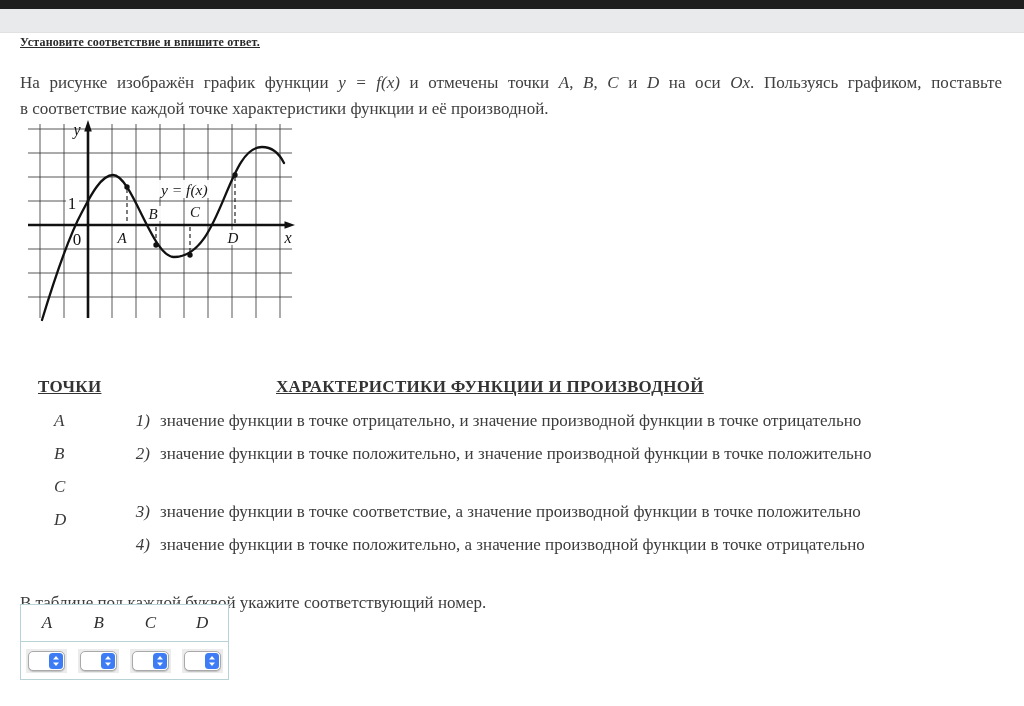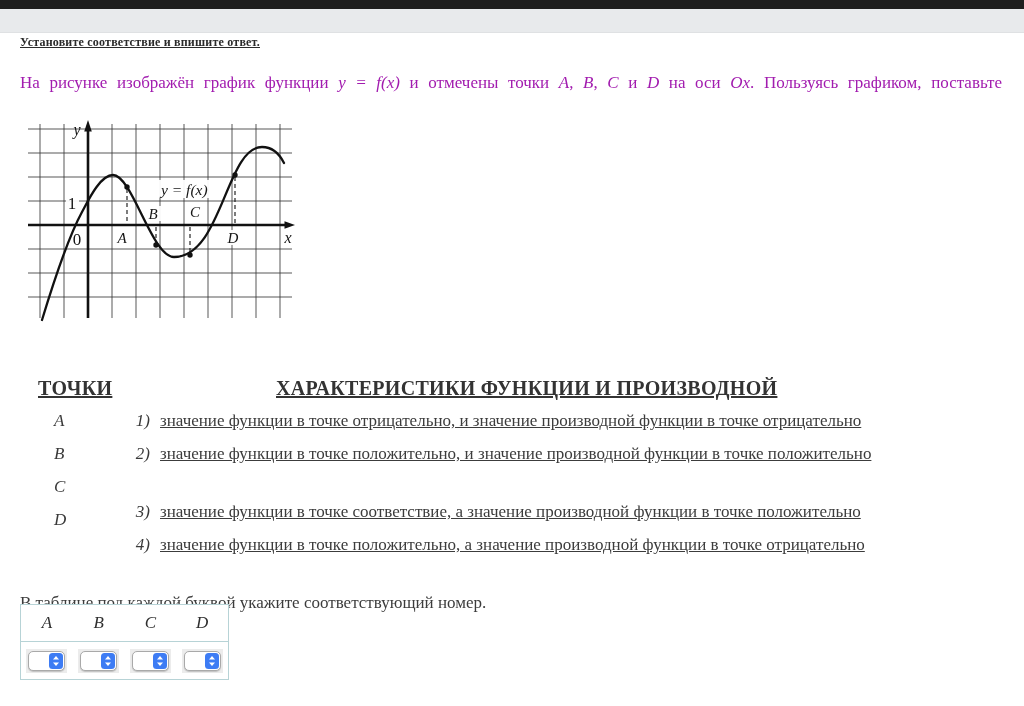--- a/index.html
+++ b/index.html
@@ -8,33 +8,33 @@
     font-family:"Liberation Serif","DejaVu Serif",serif;
     color:#3d3d3d;position:relative;overflow:hidden;
   }
   .it{font-style:italic;}
   .topbar{position:absolute;left:0;top:0;width:1024px;height:9px;background:#1e1e1e;}
   .strip{position:absolute;left:0;top:9px;width:1024px;height:23px;background:#e8eaec;border-bottom:1px solid #dfe1e3;}
   .page-title{
     position:absolute;left:20px;top:27px;width:984px;
     font-size:12px;font-weight:bold;color:#2a2a2a;letter-spacing:.2px;text-decoration:underline;
   }
-  .task{position:absolute;left:20px;top:70px;width:982px;font-size:17px;line-height:26px;color:#a21caf;}
+  .task{position:absolute;left:20px;top:70px;width:982px;font-size:17px;line-height:26px;color:#404040;}
   .task-line1{display:block;text-align:justify;text-align-last:justify;}
   .task-line2{display:block;}
   .figure{position:absolute;left:26px;top:118px;}
   .sec-header{
-    position:absolute;top:377px;font-size:20px;font-weight:bold;color:#333;
+    position:absolute;top:377px;font-size:17px;font-weight:bold;color:#333;
     text-decoration:underline;letter-spacing:.3px;white-space:nowrap;
   }
   .points-header{left:38px;}
   .chars-header{left:276px;}
   .point-letter{position:absolute;left:54px;font-size:17px;font-style:italic;color:#3a3a3a;}
   .char-row-num{position:absolute;left:128px;width:22px;text-align:right;font-size:17px;font-style:italic;color:#3a3a3a;}
-  .char-row-text{position:absolute;left:160px;width:820px;font-size:17px;color:#3c3c3c;white-space:nowrap;text-decoration:underline;}
+  .char-row-text{position:absolute;left:160px;width:820px;font-size:17px;color:#3c3c3c;white-space:nowrap;}
   .instruction{position:absolute;left:20px;top:565px;font-size:17px;color:#3c3c3c;margin-top:28px;}
   .answer-table{
     position:absolute;left:20px;top:604px;width:207px;
     border:1px solid #b7d3d6;background:#fff;
   }
   .answer-head{display:flex;height:36px;border-bottom:1px solid #b7d3d6;}
   .answer-body{display:flex;height:37px;}
   .hcell{
     width:51.75px;display:flex;align-items:center;justify-content:center;
     font-size:17px;font-style:italic;color:#2f2f2f;
@@ -58,20 +58,21 @@
 </head>
 <body>
 
 <div class="topbar"></div>
 <div class="strip"></div>
 
 <h1 class="page-title">Установите соответствие и впишите ответ.</h1>
 
 <div class="task">
   <span class="task-line1"><span>На рисунке изображён график функции </span><span class="it">y = f(x)</span><span> и отмечены точки </span><span class="it">A</span><span>, </span><span class="it">B</span><span>, </span><span class="it">C</span><span> и </span><span class="it">D</span><span> на оси </span><span class="it">Ox</span><span>. Пользуясь графиком, поставьте</span></span>
+  <span class="task-line2">в соответствие каждой точке характеристики функции и её производной.</span>
 </div>
 
 <svg class="figure" width="272" height="204" viewBox="0 0 272 204" aria-label="graph of y = f(x)">
 
   <path stroke="#3a3a3a" stroke-width="0.85" fill="none" d="M14 6V200 M38 6V200 M86 6V200 M110 6V200 M134 6V200 M158 6V200 M182 6V200 M206 6V200 M230 6V200 M254 6V200
        M2 11H266 M2 35H266 M2 59H266 M2 83H266 M2 131H266 M2 155H266 M2 179H266"></path>
 
   <path d="M62 200V10" stroke="#111" stroke-width="2.6"></path>
   <polygon points="62,2 58.2,13.5 65.8,13.5" fill="#111"></polygon>
   <path d="M2 107H260" stroke="#111" stroke-width="2.6"></path>

